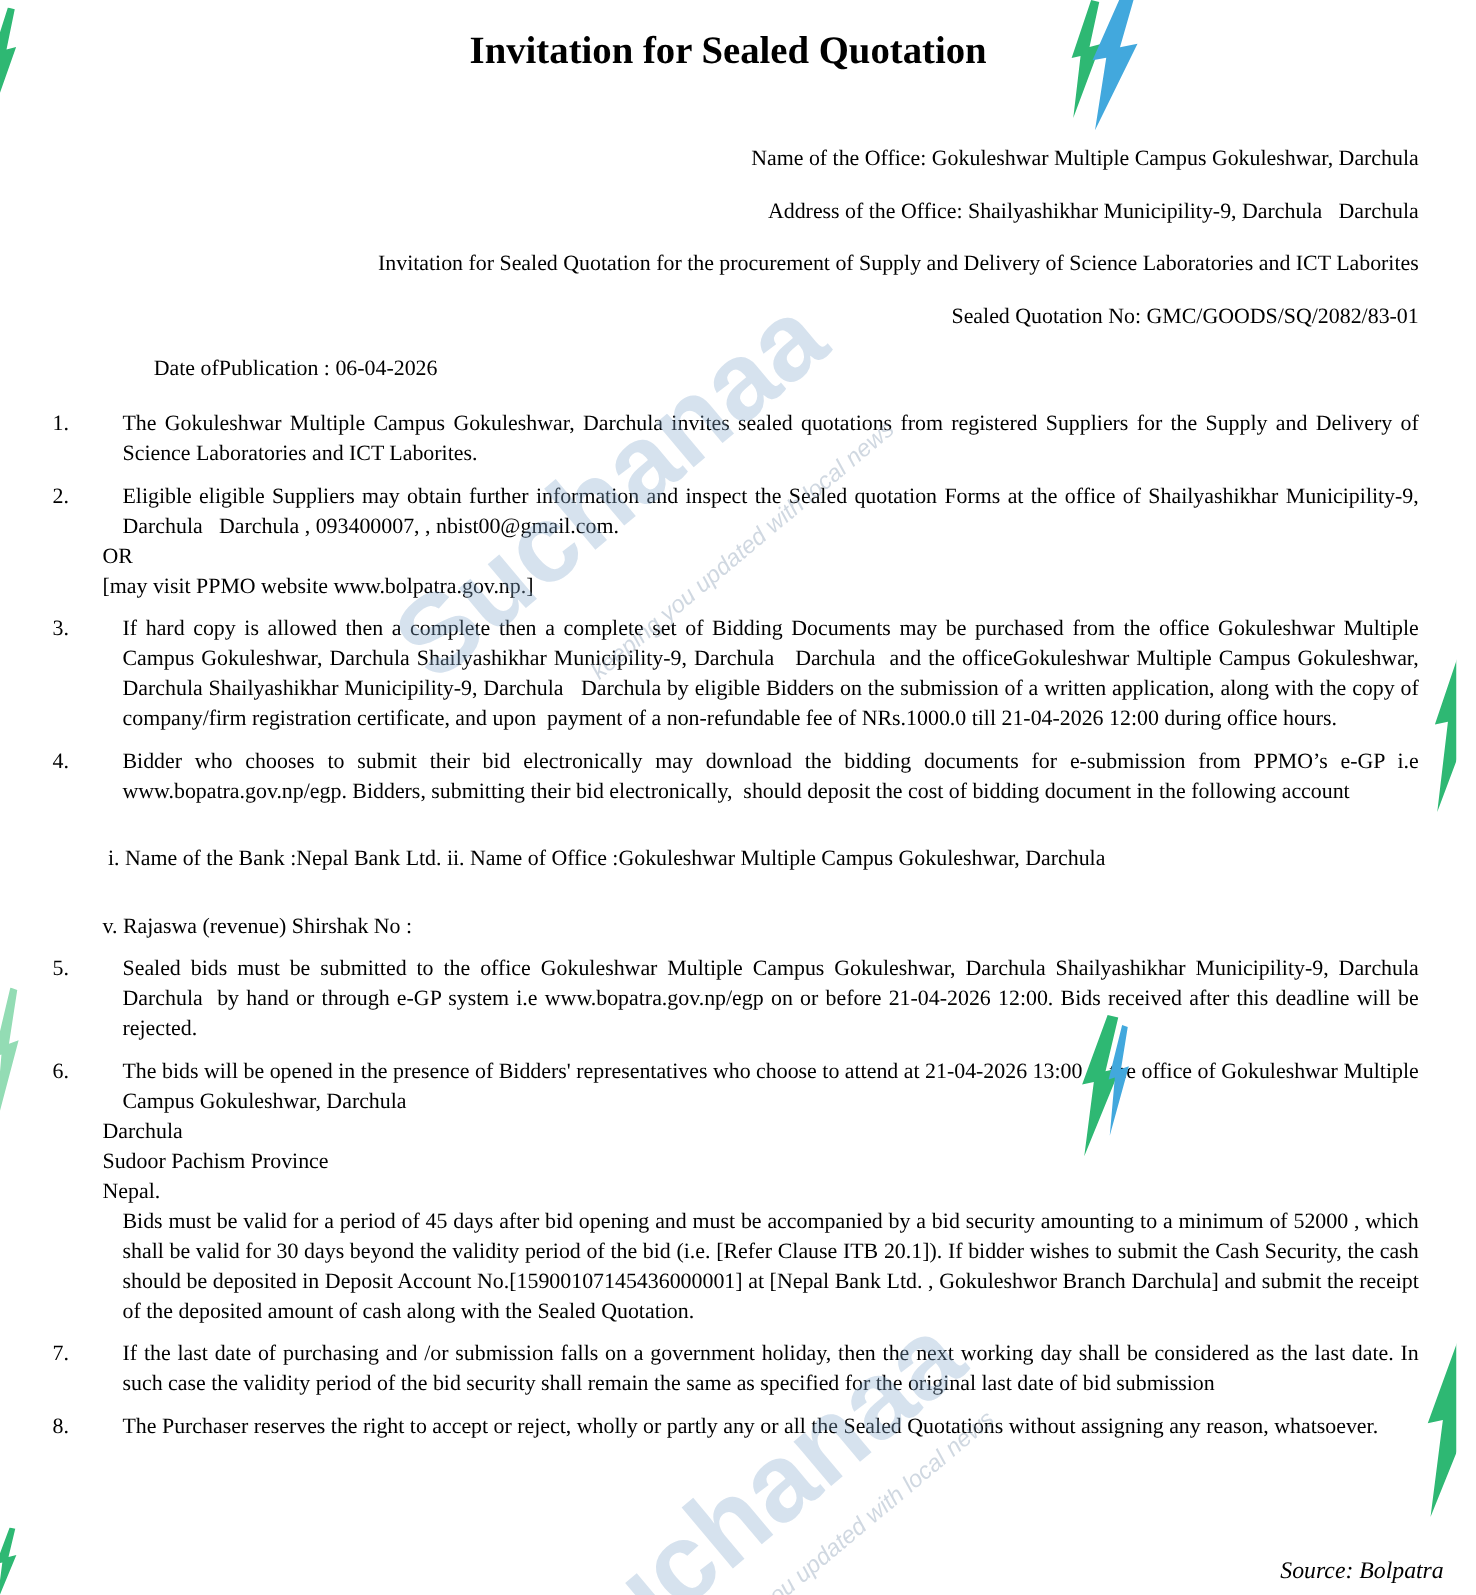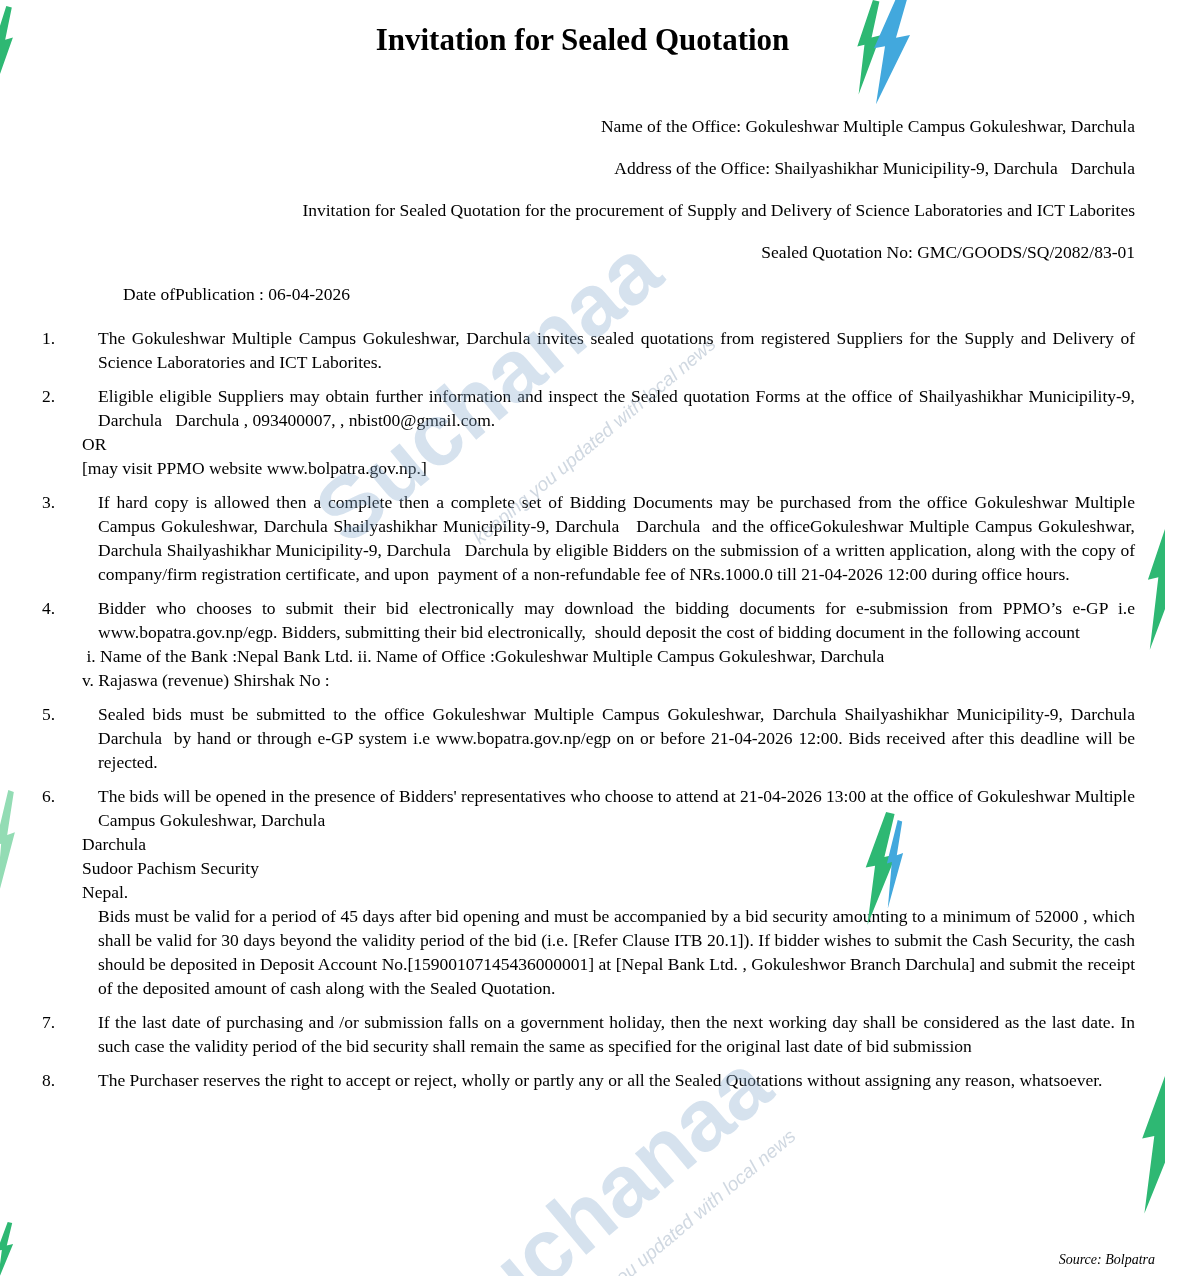--- a/index.html
+++ b/index.html
@@ -32,21 +32,21 @@
   .item { display:flex; margin-bottom:10px; }
   .num { flex:0 0 40px; line-height:24px; }
   .item-body { flex:1; min-width:0; }
   .item-body .p {
     line-height:24px;
     text-align:justify;
     white-space:pre-wrap;
     margin-left:16px;
   }
   .item-body .line { line-height:24px; white-space:pre-wrap; }
-  .item-body .pre { line-height:24px; white-space:pre-wrap; }
+  .item-body .pre { line-height:24px; white-space:pre-wrap;margin-top:30px; }
   .watermark, .wm-tagline {
     position:absolute;
     pointer-events:none;
     z-index:6;
     font-family:"Liberation Sans", sans-serif;
     white-space:nowrap;
   }
   .watermark {
     font-size:88px;
     font-weight:700;
@@ -62,21 +62,21 @@
   .wm-1 { left:280px; top:340px; }
   .wm-tagline-1 { left:440px; top:430px; }
   .wm-2 { left:390px; top:1155px; }
   .wm-tagline-2 { left:520px; top:1222px; }
   .bolt { position:absolute; z-index:5; pointer-events:none; }
   .bolt svg { display:block; width:100%; height:100%; }
   .source-note {
     position:absolute;
     right:10px; bottom:8px;
     font-style:italic;
-    font-size:14px;
+    font-size:19px;
     z-index:7;
   }
 </style>
 </head>
 <body>
 
 <div class="page">
 
   <div class="title">Invitation for Sealed Quotation</div>
 
@@ -124,21 +124,21 @@
         <div class="num">5.</div>
         <div class="item-body">
           <div class="p">Sealed bids must be submitted to the office Gokuleshwar Multiple Campus Gokuleshwar, Darchula Shailyashikhar Municipility-9, Darchula   Darchula  by hand or through e-GP system i.e www.bopatra.gov.np/egp on or before 21-04-2026 12:00. Bids received after this deadline will be rejected.</div>
         </div>
       </div>
       <div class="item">
         <div class="num">6.</div>
         <div class="item-body">
           <div class="p">The bids will be opened in the presence of Bidders' representatives who choose to attend at 21-04-2026 13:00 at the office of Gokuleshwar Multiple Campus Gokuleshwar, Darchula</div>
           <div class="line">Darchula</div>
-          <div class="line">Sudoor Pachism Security</div>
+          <div class="line">Sudoor Pachism Province</div>
           <div class="line">Nepal.</div>
           <div class="p">Bids must be valid for a period of 45 days after bid opening and must be accompanied by a bid security amounting to a minimum of 52000 , which shall be valid for 30 days beyond the validity period of the bid (i.e. [Refer Clause ITB 20.1]). If bidder wishes to submit the Cash Security, the cash should be deposited in Deposit Account No.[15900107145436000001] at [Nepal Bank Ltd. , Gokuleshwor Branch Darchula] and submit the receipt of the deposited amount of cash along with the Sealed Quotation.</div>
         </div>
       </div>
       <div class="item">
         <div class="num">7.</div>
         <div class="item-body">
           <div class="p">If the last date of purchasing and /or submission falls on a government holiday, then the next working day shall be considered as the last date. In such case the validity period of the bid security shall remain the same as specified for the original last date of bid submission</div>
         </div>
       </div>

